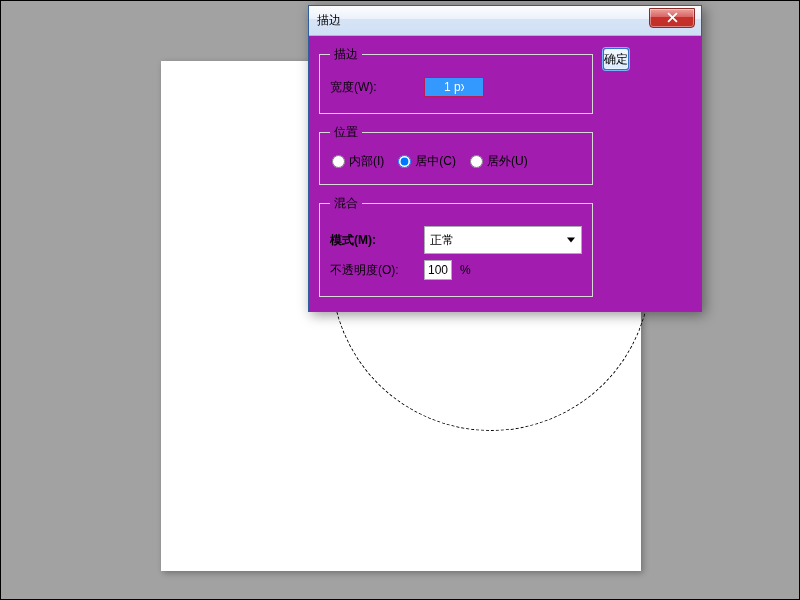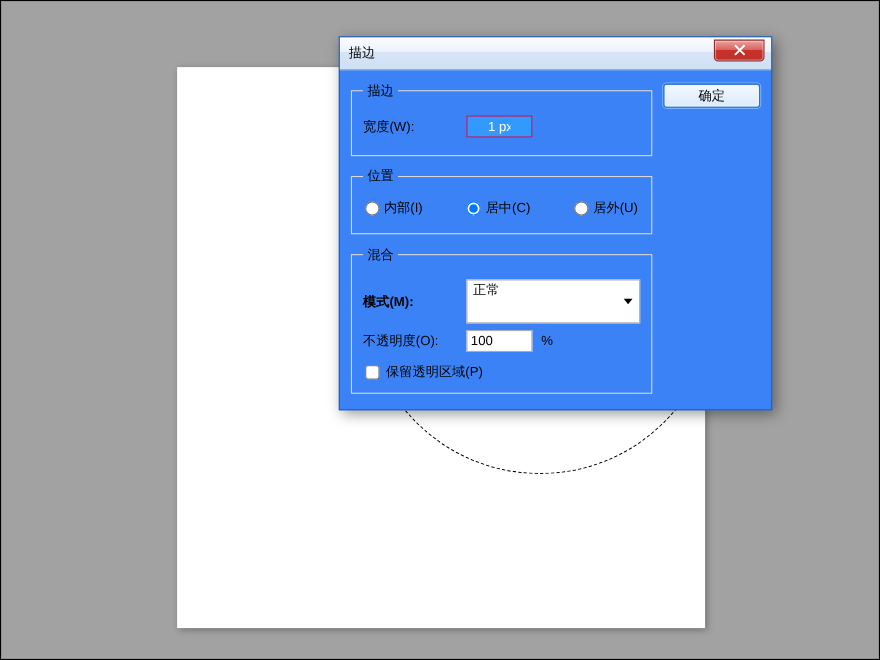--- a/index.html
+++ b/index.html
@@ -23,23 +23,23 @@
     left: 330px; top: 110px;
     width: 320px; height: 320px;
     border: 1px dashed #000;
     border-radius: 50%;
     background: transparent;
   }
 
   
   .dialog {
     position: absolute;
-    left: 307px; top: 32px;
+    left: 307px; top: 4px;
     width: 394px;
-    background: #3b82f6;
+    background: #a21caf;
     border: 1px solid #2e5e9e;
     box-shadow: 3px 3px 12px rgba(0,0,0,0.4);
   }
 
   .titlebar {
     height: 30px;
     background: linear-gradient(to bottom, #fdfdfe 0%, #ebf1fb 45%, #d7e4f6 46%, #cfe0f5 100%);
     border-bottom: 1px solid #9fb9dd;
     display: flex;
     align-items: center;
@@ -60,21 +60,21 @@
     box-shadow: inset 0 0 0 1px rgba(255,255,255,0.4);
   }
   .close-btn svg { width: 11px; height: 11px; }
 
   .dialog-body {
     padding: 10px 10px 14px 10px;
     display: flex;
     gap: 10px;
   }
   .left-col { flex: 1; display: flex; flex-direction: column; gap: 10px; }
-  .right-col { width: 88px; display: flex; flex-direction: column; gap: 6px; padding-top: 2px; }
+  .right-col { width: 88px; display: flex; flex-direction: row; gap: 6px; padding-top: 2px; }
 
   fieldset {
     border: 1px solid #d8d8d8;
     padding: 8px 10px 10px 10px;
     margin: 0;
   }
   legend { padding: 0 4px; color: #000; }
 
   .row { display: flex; align-items: center; margin: 6px 0; }
   .row-label { text-align: left; margin-right: 6px; color: #000; }
@@ -89,45 +89,45 @@
     outline: none;
   }
 
   .color-row .row-label { width: 88px; }
   .color-swatch {
     width: 56px; height: 20px;
     border: 1px solid #6f6f6f;
     background: #4a16c8;
   }
 
-  .radio-row { display: flex; align-items: center; gap: 14px; padding: 4px 2px; justify-content: space-between; }
+  .radio-row { display: flex; align-items: center; gap: 14px; padding: 4px 2px; }
   .radio-row label { display: inline-flex; align-items: center; gap: 4px; color: #000; cursor: pointer; }
   input[type=radio] { margin: 0; width: 13px; height: 13px; }
   input[type=checkbox] { margin: 0; width: 13px; height: 13px; }
 
   .mode-row .row-label { width: 88px; font-weight: bold; }
   .mode-select {
-    flex: 1; height: 40px;
+    flex: 1; height: 28px;
     border: 1px solid #abadb3;
     background: #fff;
     padding: 0 18px 0 5px;
-    display: flex; align-items: flex-start;
+    display: flex; align-items: center;
     position: relative;
   }
   .mode-select::after {
     content: "";
     position: absolute; right: 6px; top: 50%; transform: translateY(-50%);
     border-left: 4px solid transparent;
     border-right: 4px solid transparent;
     border-top: 5px solid #000;
   }
 
   .opacity-row .row-label { width: 88px; }
   .opacity-input {
-    width: 60px; height: 20px;
+    width: 28px; height: 20px;
     border: 1px solid #abadb3;
     padding: 1px 3px;
     background: #fff; color: #000;
     text-align: left;
   }
   .pct { margin-left: 8px; }
 
   .check-row { display: flex; align-items: center; gap: 6px; padding: 4px 2px 0 2px; }
 
   .btn {
@@ -199,24 +199,20 @@
             <span class="row-label">模式(M):</span>
             <div class="mode-select">
               <span>正常</span>
             </div>
           </div>
           <div class="row opacity-row">
             <span class="row-label">不透明度(O):</span>
             <input class="opacity-input" type="text" value="100" style="">
             <span class="pct">%</span>
           </div>
-          <div class="check-row">
-            <input type="checkbox" style="">
-            <span>保留透明区域(P)</span>
-          </div>
         </fieldset>
 
       </div>
 
       <div class="right-col">
         <div class="btn primary">
           <span>确定</span>
         </div>
       </div>
     </div>

